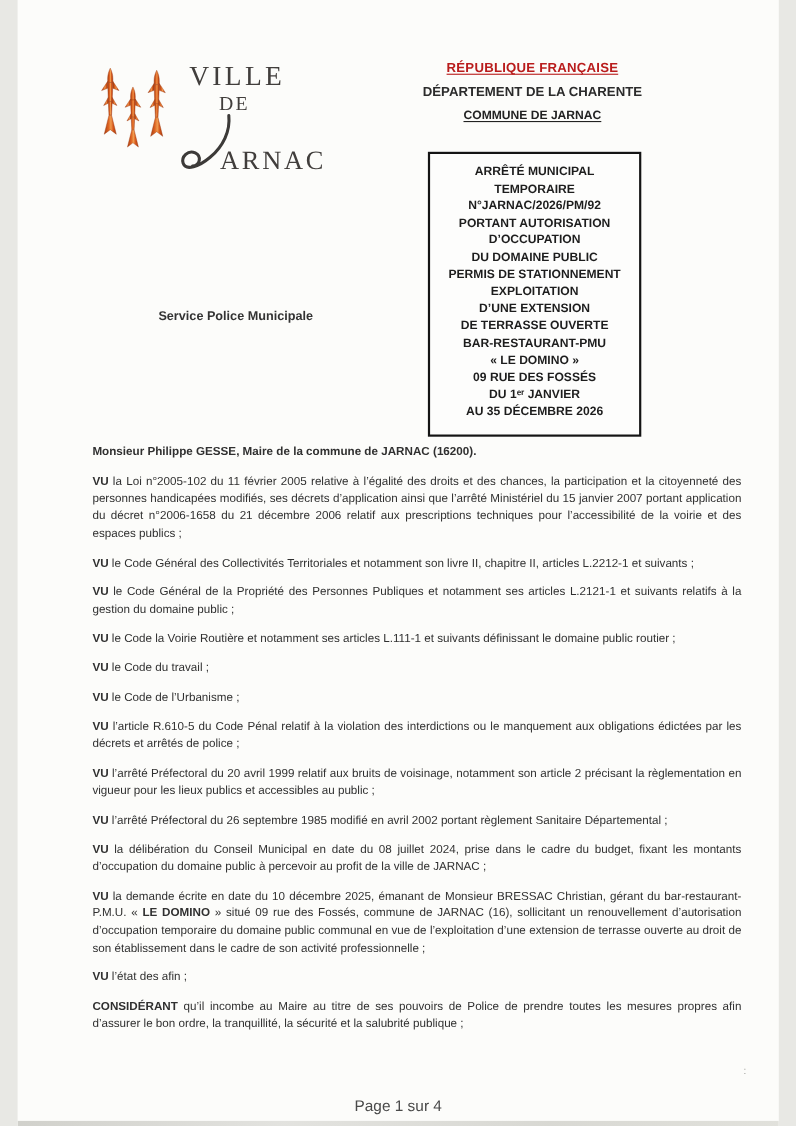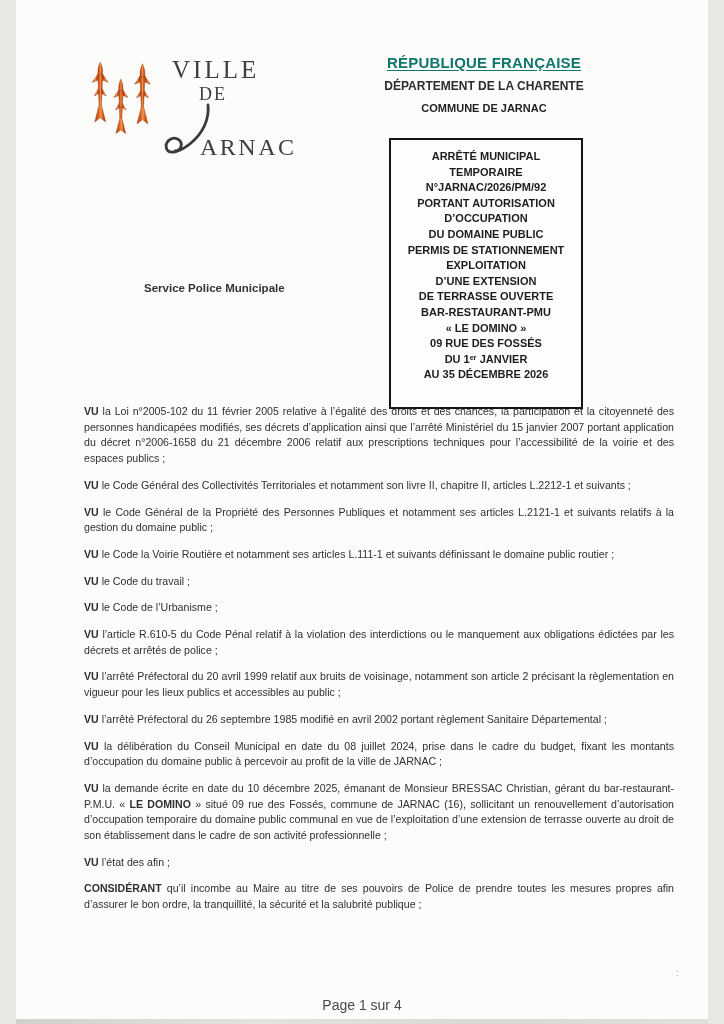--- a/index.html
+++ b/index.html
@@ -44,35 +44,35 @@
     font-size: 24px; letter-spacing: 2.5px; color: #413e3c; margin-top: 28px;
   }
   .service-label {
     position: absolute; left: 128px; top: 234px;
     font-size: 11.5px; font-weight: bold; color: #333; margin-top: 48px;
   }
 
   
   .right-header { position: absolute; left: 350px; top: 54px; width: 236px; text-align: center; }
   .republique {
-    font-size: 15px; font-weight: bold; color: #0f766e;
+    font-size: 12px; font-weight: bold; color: #b91c1c;
     text-decoration: underline; text-underline-offset: 2px; margin-bottom: 8px;
     letter-spacing: .2px;
   }
   .departement { font-size: 12px; font-weight: bold; color: #2b2b2b; margin-bottom: 9px; }
   .commune {
     font-size: 11px; font-weight: bold; color: #222;
-    text-underline-offset: 2px;
+    text-decoration: underline; text-underline-offset: 2px;
   }
 
   
   .title-box {
     position: absolute; left: 373px; top: 138px; width: 194px;
     border: 2px solid #141414; background: #fdfdfc;
-    padding: 9px 3px 24px 3px; text-align: center;
+    padding: 9px 3px 12px 3px; text-align: center;
   }
   .box-line { font-size: 11px; font-weight: bold; color: #1d1d1d; line-height: 15.6px; }
 
   
   .decree-body {
     position: absolute; left: 68px; top: 404px; width: 590px;
     text-align: justify;
   }
   .para { font-size: 10.6px; line-height: 15.7px; color: #303030; margin-bottom: 11px; }
   .para .b { font-weight: bold; }
@@ -140,20 +140,21 @@
       <div class="box-line">D’UNE EXTENSION</div>
       <div class="box-line">DE TERRASSE OUVERTE</div>
       <div class="box-line">BAR-RESTAURANT-PMU</div>
       <div class="box-line">« LE DOMINO »</div>
       <div class="box-line">09 RUE DES FOSSÉS</div>
       <div class="box-line">DU 1ᵉʳ JANVIER</div>
       <div class="box-line">AU 35 DÉCEMBRE 2026</div>
     </div>
 
   <div class="decree-body">
+      <p class="para"><span class="b">Monsieur Philippe GESSE, Maire de la commune de JARNAC (16200).</span></p>
       <p class="para"><span class="b">VU</span><span> la Loi n°2005-102 du 11 février 2005 relative à l’égalité des droits et des chances, la participation et la citoyenneté des personnes handicapées modifiés, ses décrets d’application ainsi que l’arrêté Ministériel du 15 janvier 2007 portant application du décret n°2006-1658 du 21 décembre 2006 relatif aux prescriptions techniques pour l’accessibilité de la voirie et des espaces publics ;</span></p>
       <p class="para"><span class="b">VU</span><span> le Code Général des Collectivités Territoriales et notamment son livre II, chapitre II, articles L.2212-1 et suivants ;</span></p>
       <p class="para"><span class="b">VU</span><span> le Code Général de la Propriété des Personnes Publiques et notamment ses articles L.2121-1 et suivants relatifs à la gestion du domaine public ;</span></p>
       <p class="para"><span class="b">VU</span><span> le Code la Voirie Routière et notamment ses articles L.111-1 et suivants définissant le domaine public routier ;</span></p>
       <p class="para"><span class="b">VU</span><span> le Code du travail ;</span></p>
       <p class="para"><span class="b">VU</span><span> le Code de l’Urbanisme ;</span></p>
       <p class="para"><span class="b">VU</span><span> l’article R.610-5 du Code Pénal relatif à la violation des interdictions ou le manquement aux obligations édictées par les décrets et arrêtés de police ;</span></p>
       <p class="para"><span class="b">VU</span><span> l’arrêté Préfectoral du 20 avril 1999 relatif aux bruits de voisinage, notamment son article 2 précisant la règlementation en vigueur pour les lieux publics et accessibles au public ;</span></p>
       <p class="para"><span class="b">VU</span><span> l’arrêté Préfectoral du 26 septembre 1985 modifié en avril 2002 portant règlement Sanitaire Départemental ;</span></p>
       <p class="para"><span class="b">VU</span><span> la délibération du Conseil Municipal en date du 08 juillet 2024, prise dans le cadre du budget, fixant les montants d’occupation du domaine public à percevoir au profit de la ville de JARNAC ;</span></p>

